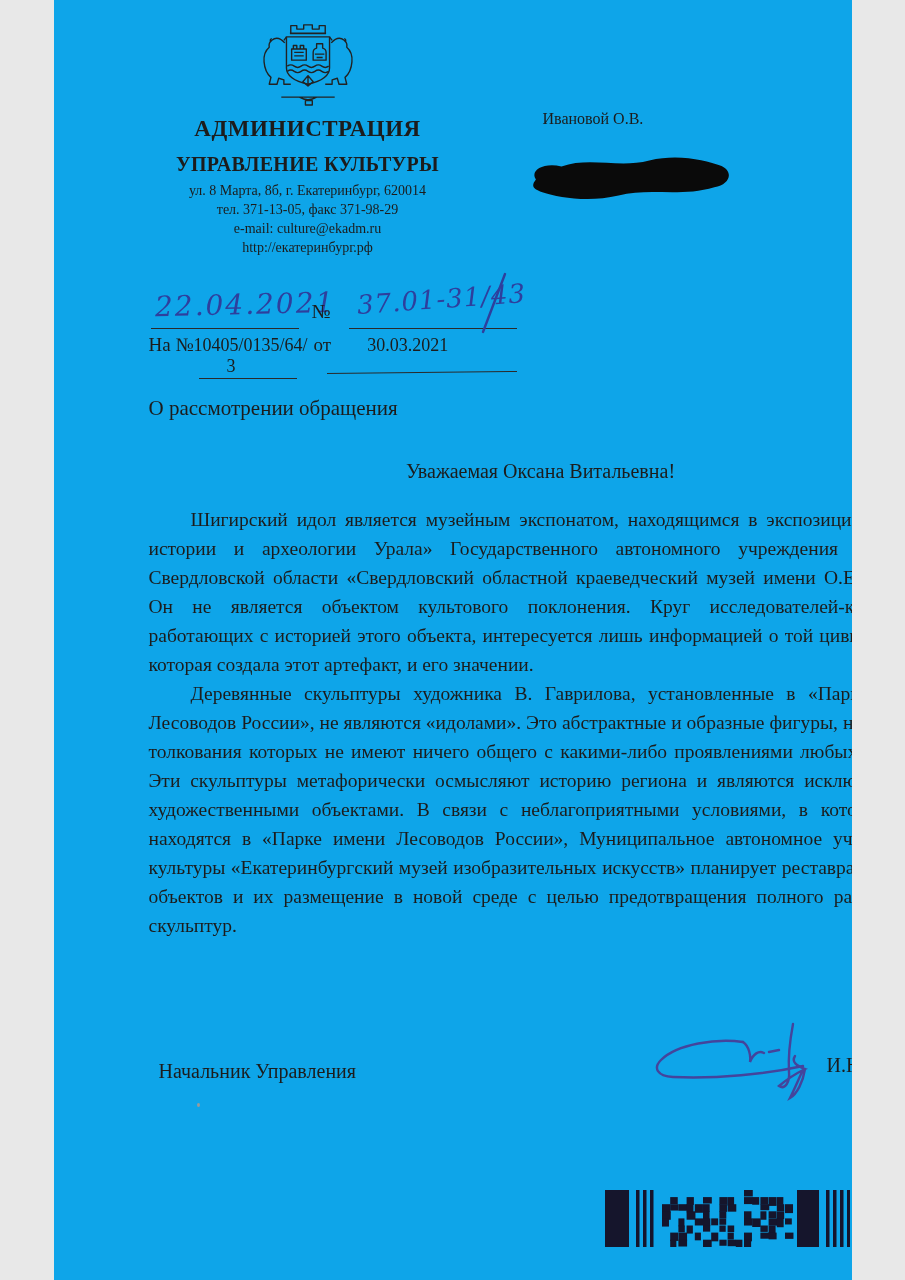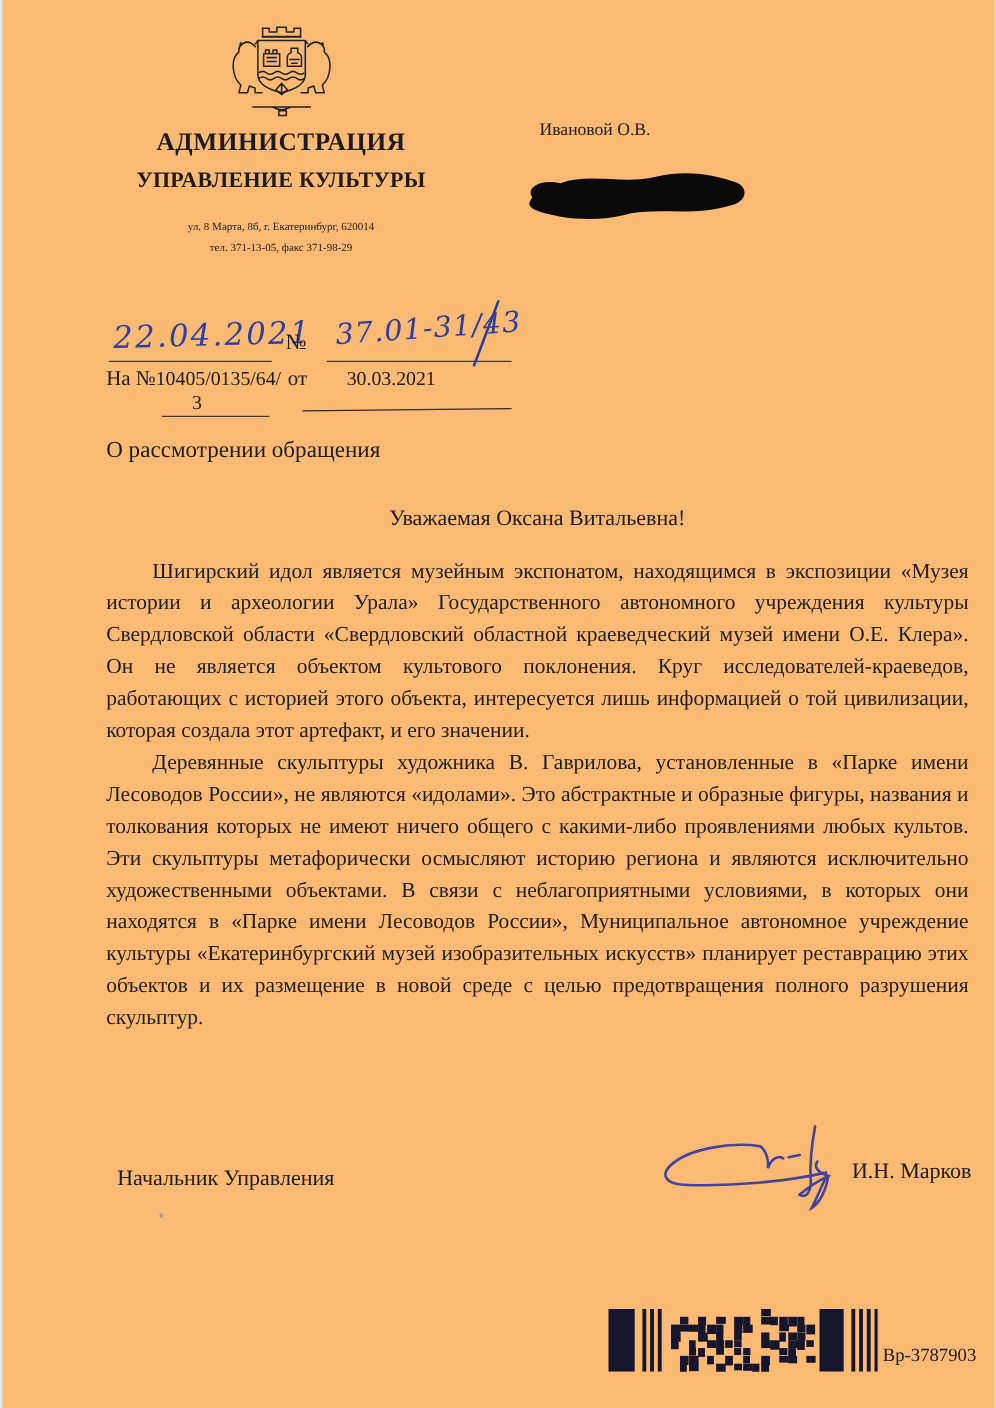--- a/index.html
+++ b/index.html
@@ -1,27 +1,27 @@
 <!DOCTYPE html>
 <html lang="ru"><head>
 <meta charset="utf-8">
 <style>
   html,body{margin:0;padding:0;}
   body{background:#e8e8e8;font-family:"Liberation Serif", serif;}
   .page{
-    position:relative;width:902px;height:1280px;margin:0 auto;
-    background:#fdba74;color:#1c1c1c;overflow:hidden;
+    position:relative;width:798px;height:1280px;margin:0 auto;
+    background:#0ea5e9;color:#1c1c1c;overflow:hidden;
   }
   
   .letterhead{position:absolute;left:86px;top:14px;width:336px;text-align:center;}
   .emblem{display:block;margin:0 auto 6px auto;width:112px;height:94px;}
   .emblem svg{width:100%;height:100%;}
   .org-line{font-weight:bold;font-size:23px;line-height:29px;letter-spacing:0.5px;}
   .dept-line{font-weight:bold;font-size:20px;line-height:26px;margin-top:8px;letter-spacing:0.3px;}
-  .addr{margin-top:20px;font-size:10px;line-height:19px;}
+  .addr{margin-top:4px;font-size:14px;line-height:19px;}
   
   .recipient{position:absolute;left:489px;top:110px;font-size:16px;}
   .redaction{position:absolute;left:474px;top:152px;width:214px;height:56px;}
   .redaction svg{width:100%;height:100%;filter:blur(0.7px);}
   
   .ref{position:absolute;left:95px;top:282px;width:380px;font-size:19px;}
   .hand{font-family:"DejaVu Serif", serif;font-style:italic;color:#2e3f9d;}
   .ref-date{position:absolute;left:6px;top:6px;font-size:28px;letter-spacing:2px;transform:rotate(-1.5deg);}
   .ref-line1{position:absolute;left:2px;top:46px;width:148px;border-bottom:1.5px solid #2a2a2a;}
   .ref-no-sign{position:absolute;left:163px;top:18px;font-size:20px;}
@@ -84,20 +84,22 @@
         <path d="M108 32 q2 -3 -1 -4"></path>
 
         <path d="M34 96 h62 M55 96 q10 6 20 0 M62 100 h8 v5 h-8 z"></path>
       </svg>
     </div>
     <div class="org-line">АДМИНИСТРАЦИЯ</div>
     <div class="dept-line">УПРАВЛЕНИЕ КУЛЬТУРЫ</div>
     <div class="addr">
       <div>ул. 8 Марта, 8б, г. Екатеринбург, 620014</div>
       <div>тел. 371-13-05, факс 371-98-29</div>
+      <div>e-mail: culture@ekadm.ru</div>
+      <div>http://екатеринбург.рф</div>
     </div>
   </div>
 
   <div class="recipient">Ивановой О.В.</div>
   <div class="redaction">
     <svg viewBox="0 0 214 56">
       <path d="M8 24 C 2 15 16 7 34 12 C 62 3 92 16 122 9 C 152 3 178 11 194 17 C 206 23 202 36 186 38 C 152 47 120 36 90 43 C 60 49 30 43 14 37 C 4 33 3 30 8 24 Z" fill="#0a0a0a" transform="rotate(-2 107 28)"></path>
     </svg>
   </div>
 

